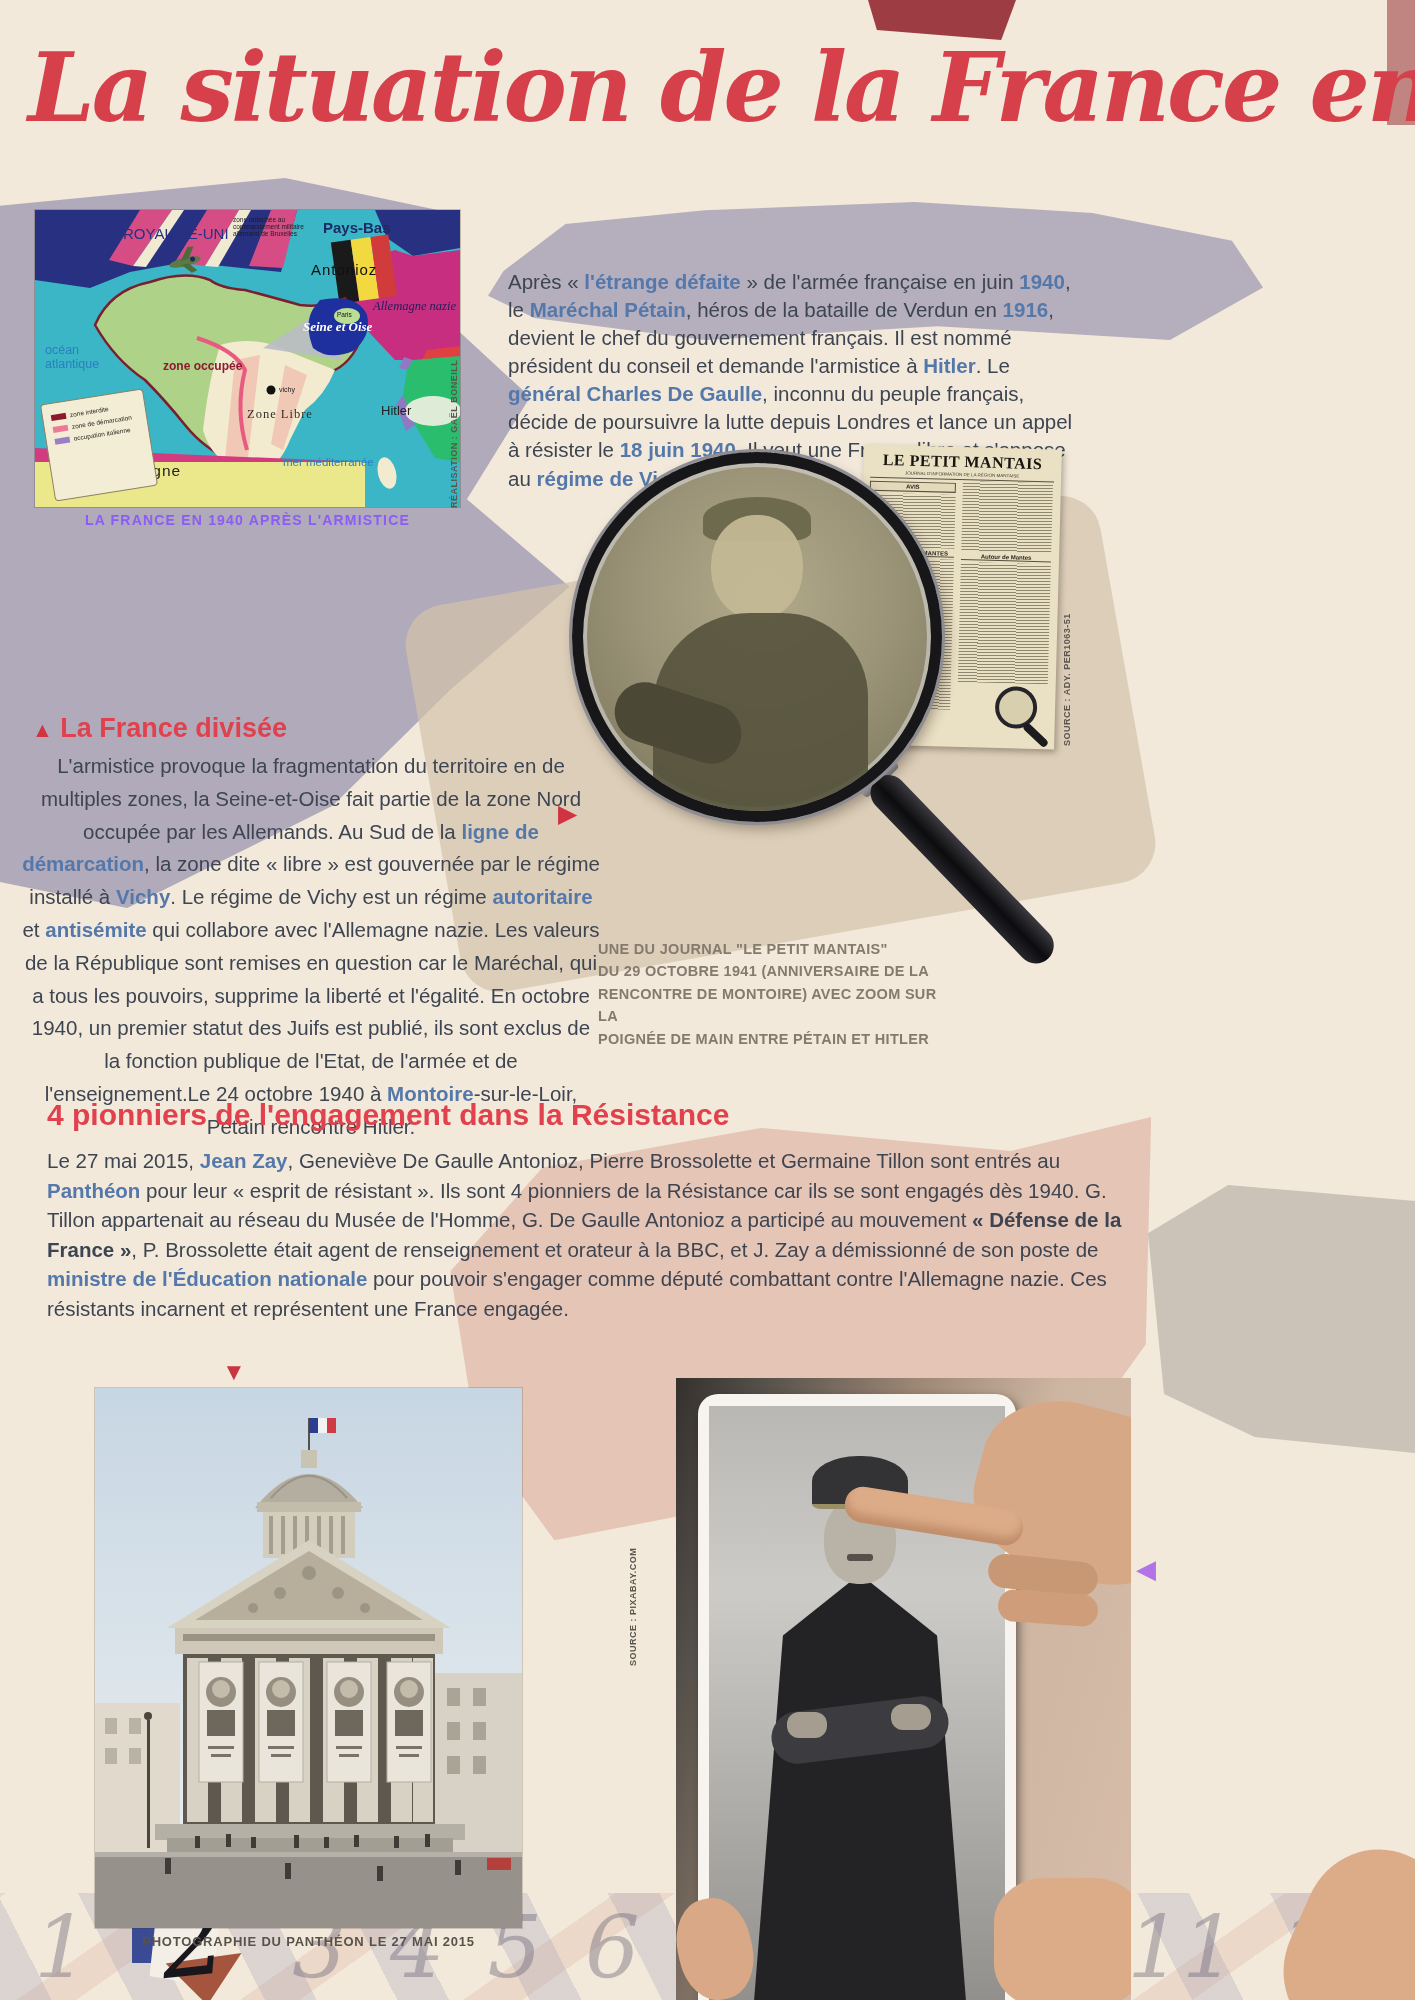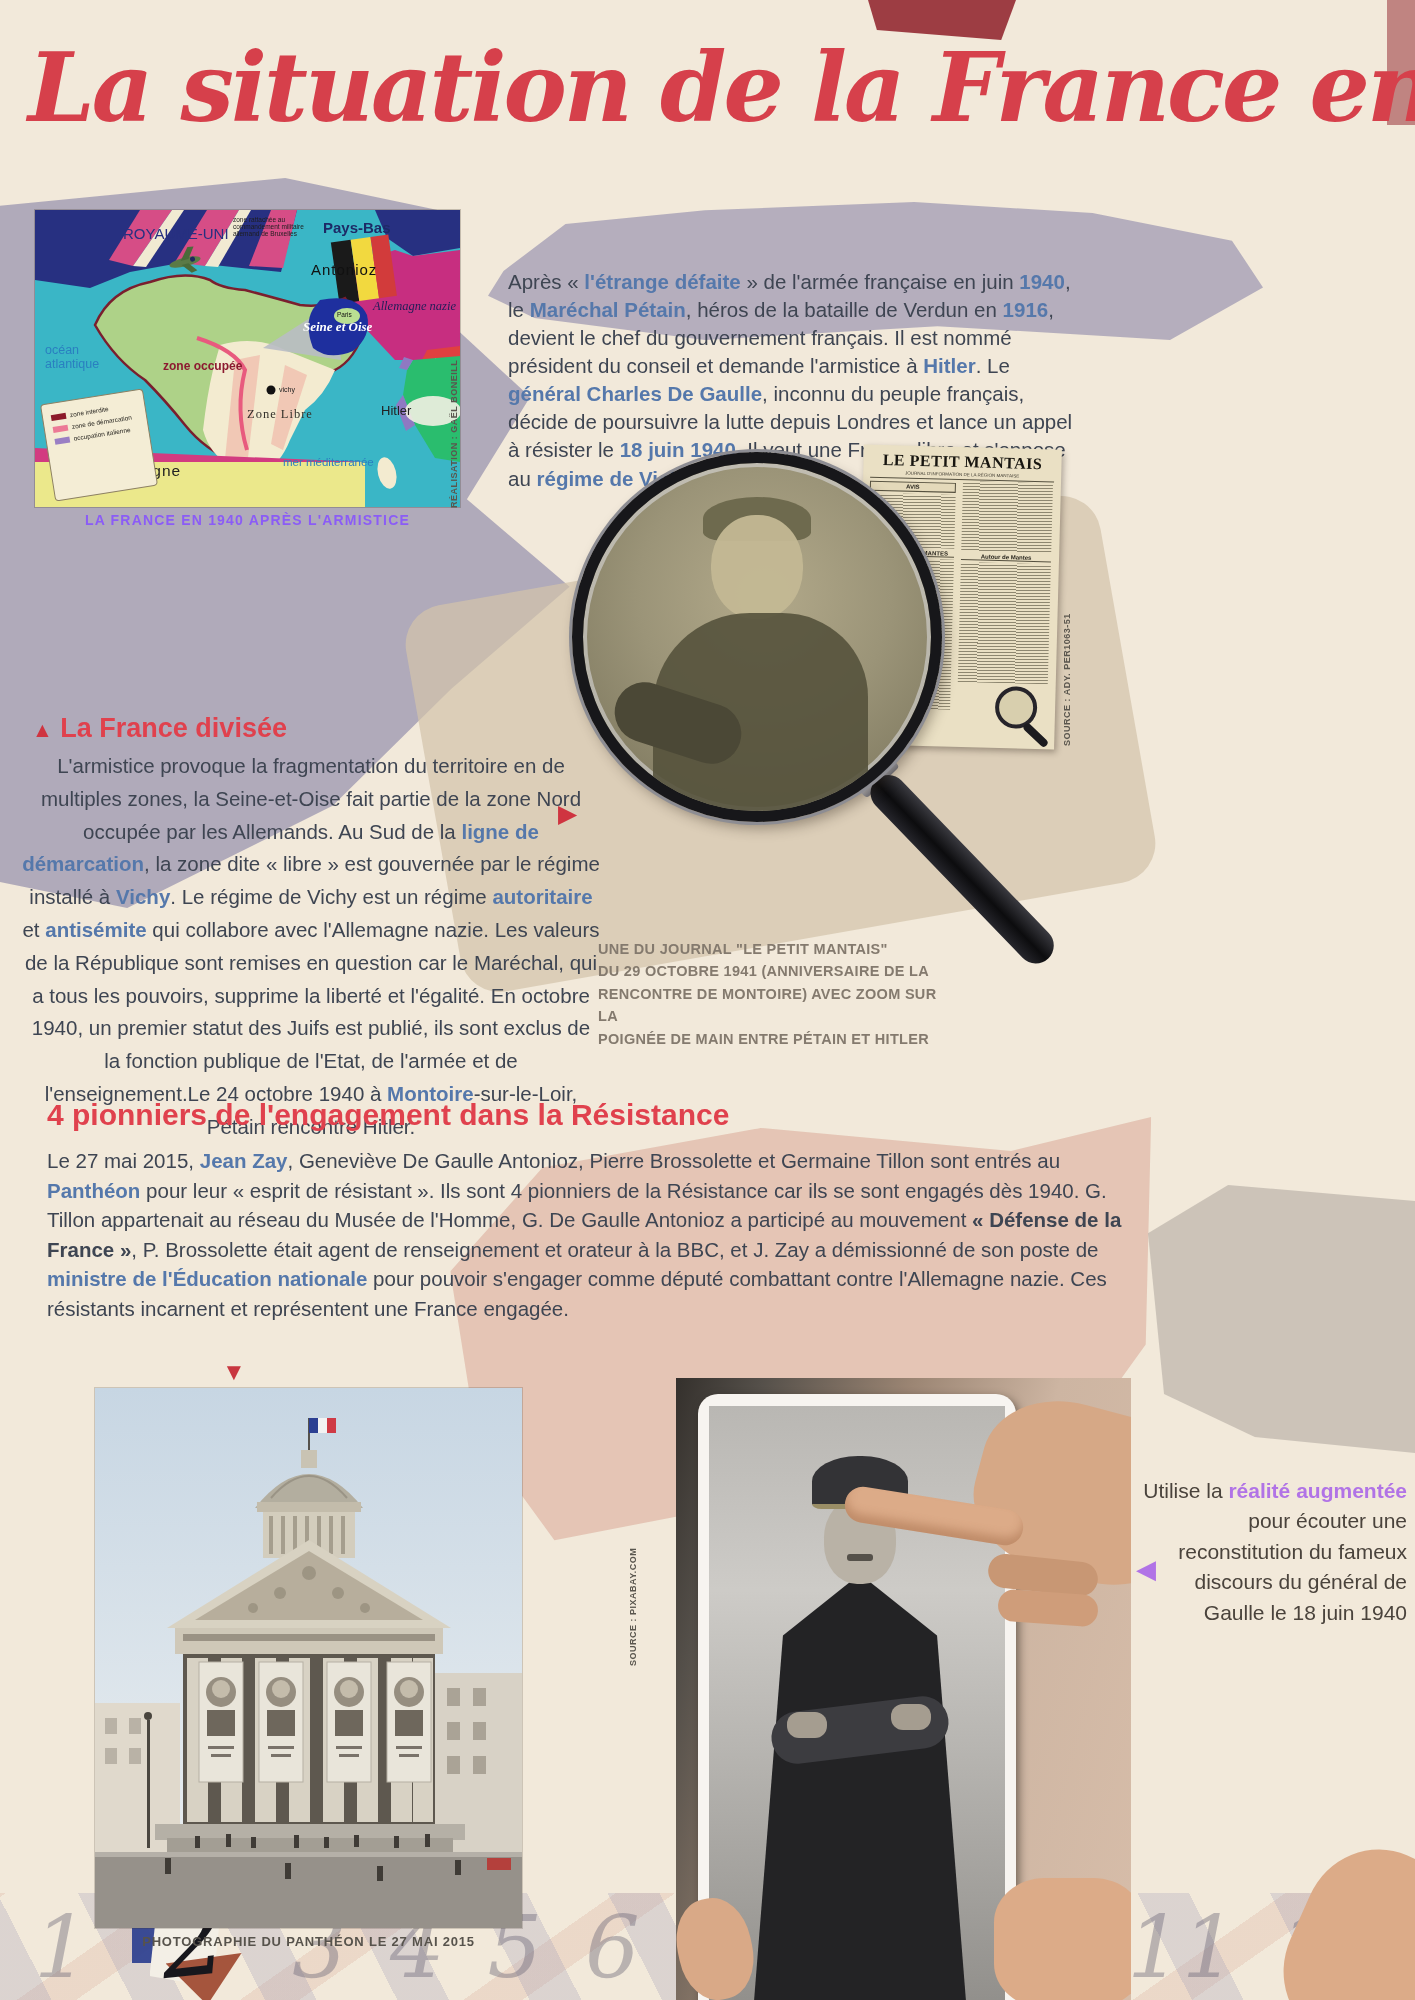--- a/index.html
+++ b/index.html
@@ -449,16 +449,15 @@
     <div class="hand-arm"></div>
     <div class="hand-fold1"></div>
     <div class="hand-fold2"></div>
     <div class="finger-point"></div>
     <div class="thumb"></div>
     <div class="hand-bottom"></div>
   </div>
   <div class="abs vert tab-source">SOURCE : PIXABAY.COM</div>
   <div class="abs corner-hand"></div>
 
-  <div class="abs ar-text"><span>Utilise la </span><span class="seg-p">réalité augmentée</span><span> pour écouter une reconstitution du fameux discours du général de Gaulle le 18 juin 1940</span></div>
   <div class="abs tri-left">◀</div>
 
 </div>
 
 </body></html>

